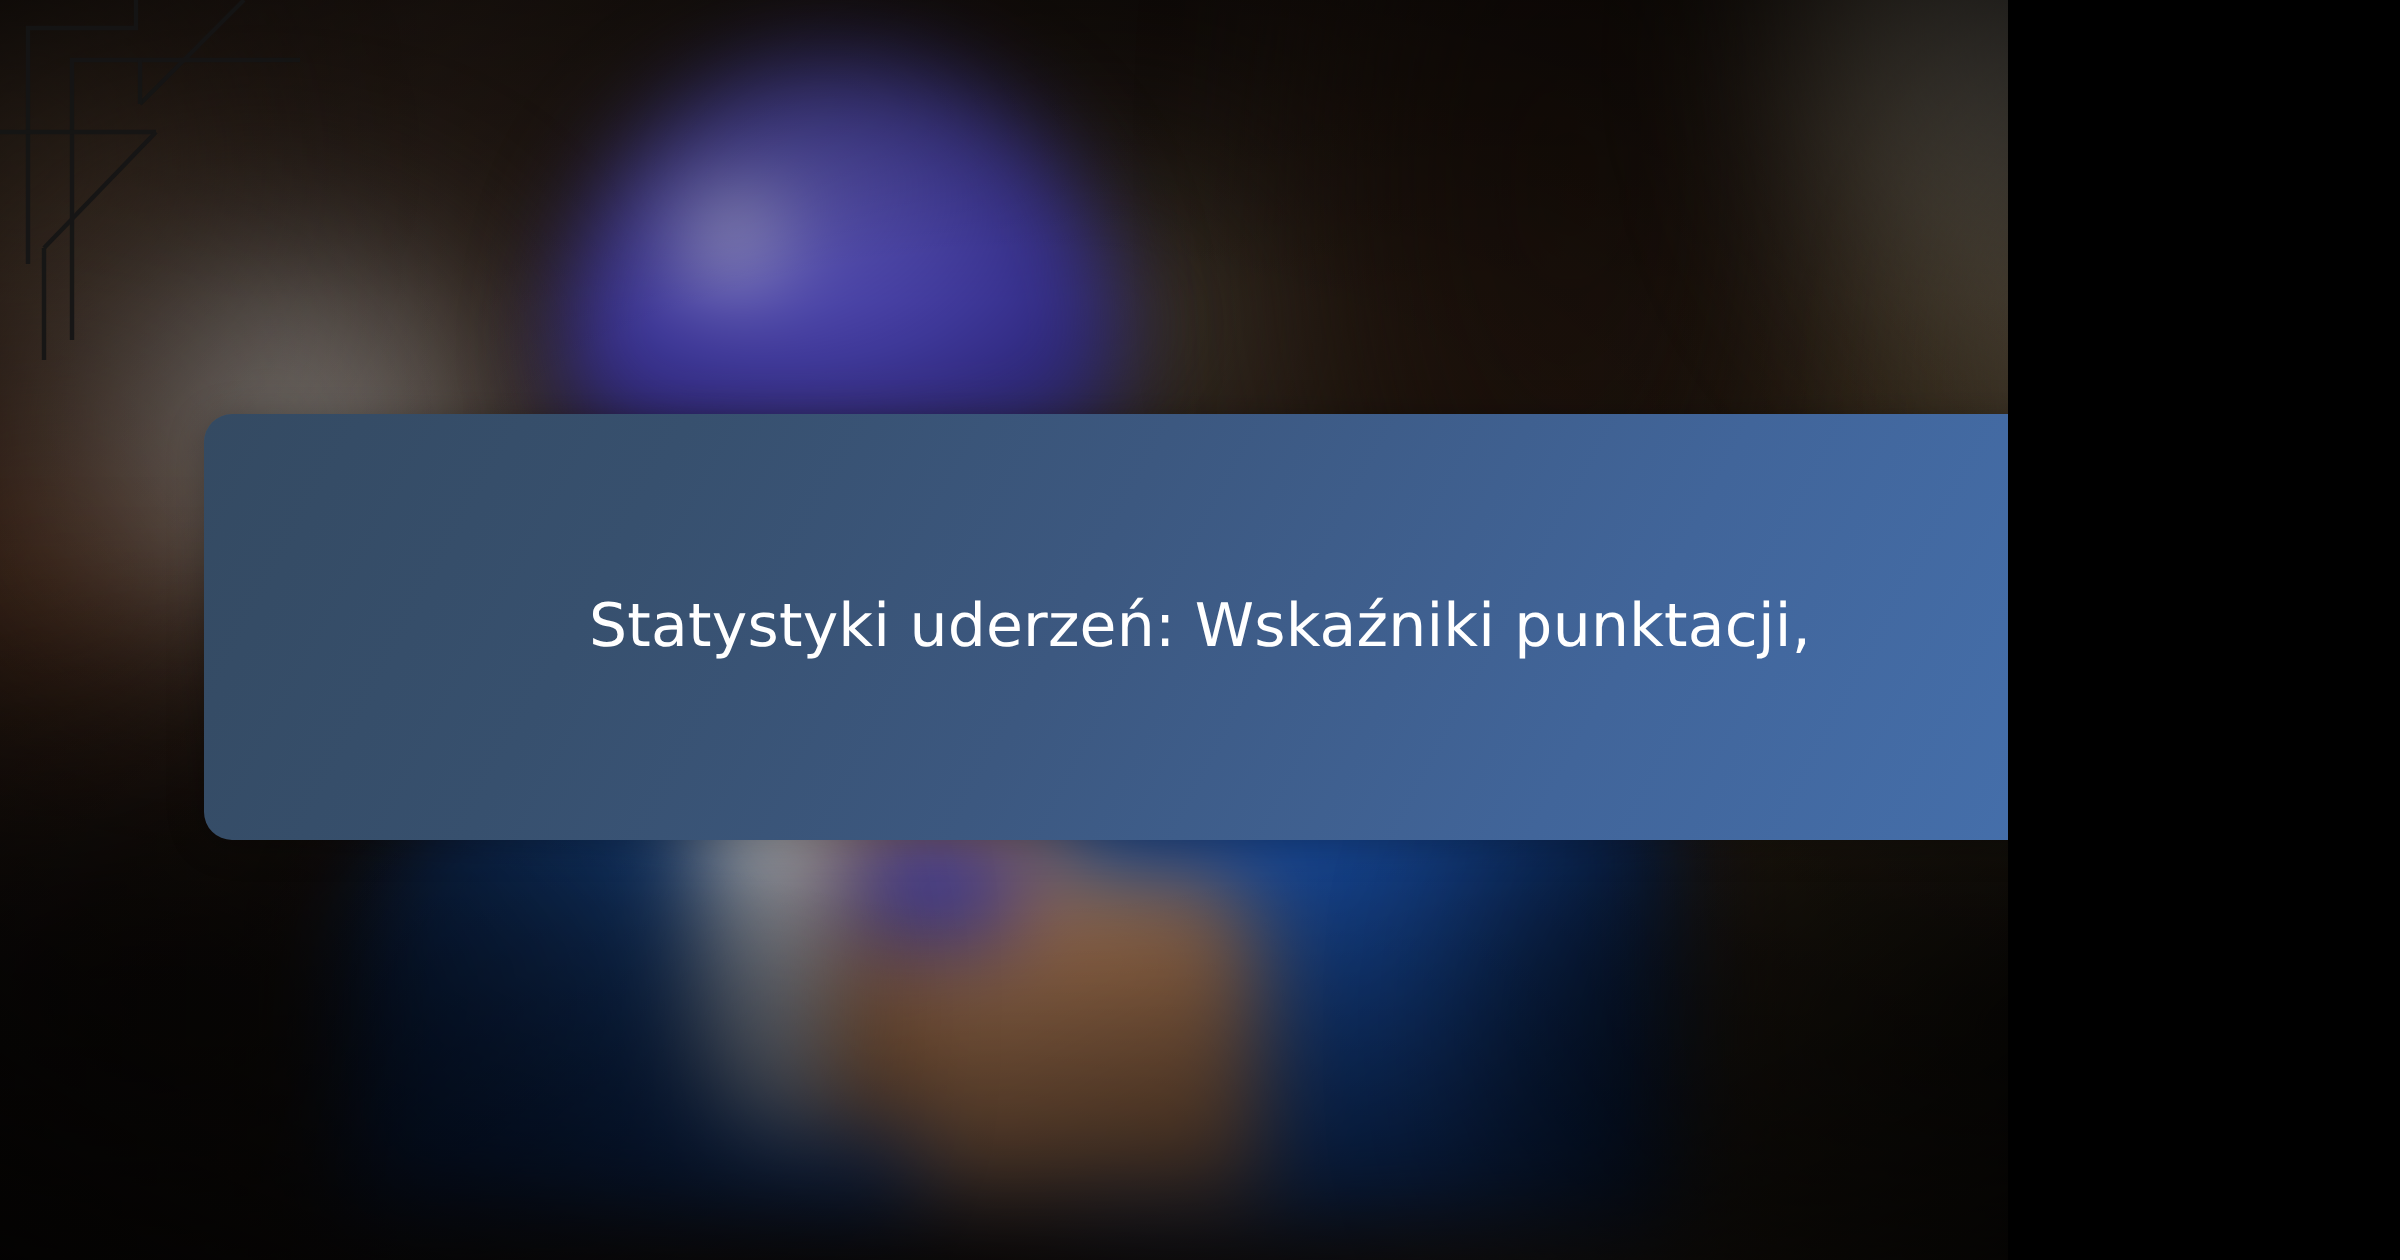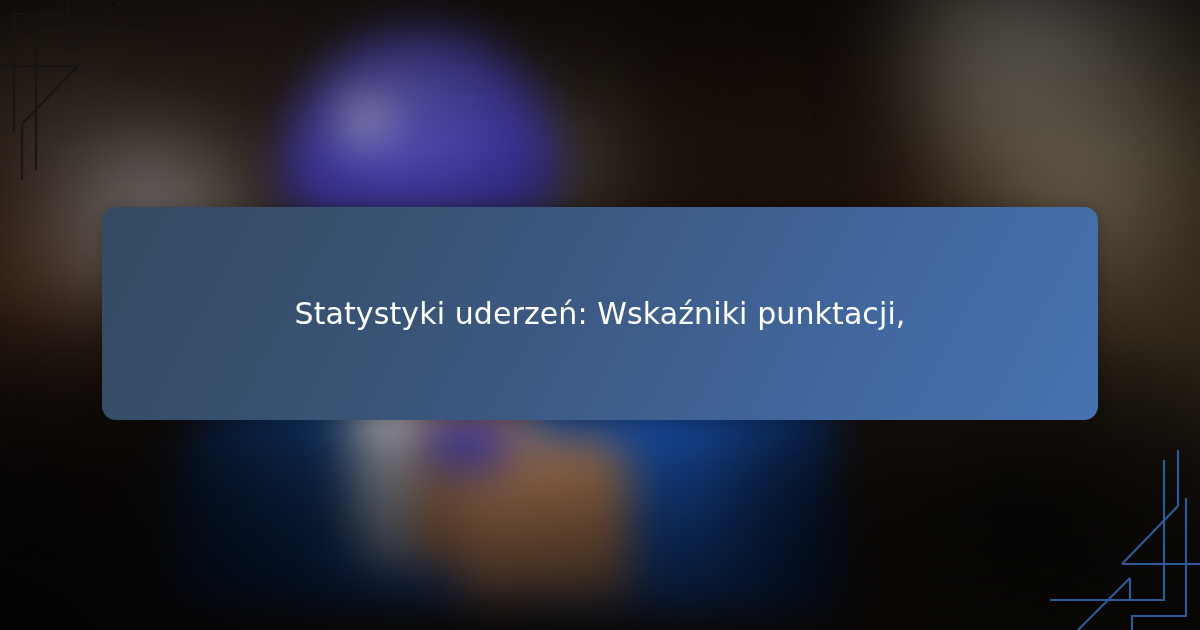--- a/index.html
+++ b/index.html
@@ -2,21 +2,21 @@
 <html><head>
 <meta charset="utf-8">
 <style>
   html, body {
     margin: 0;
     padding: 0;
     background: #000;
   }
   #canvas {
     position: relative;
-    width: 1200px;
+    width: 1004px;
     height: 630px;
     overflow: hidden;
     font-family: "DejaVu Sans", "Liberation Sans", sans-serif;
     background: #1a1512;
   }
 
   
   .bg-layer {
     position: absolute;
     inset: -60px;

